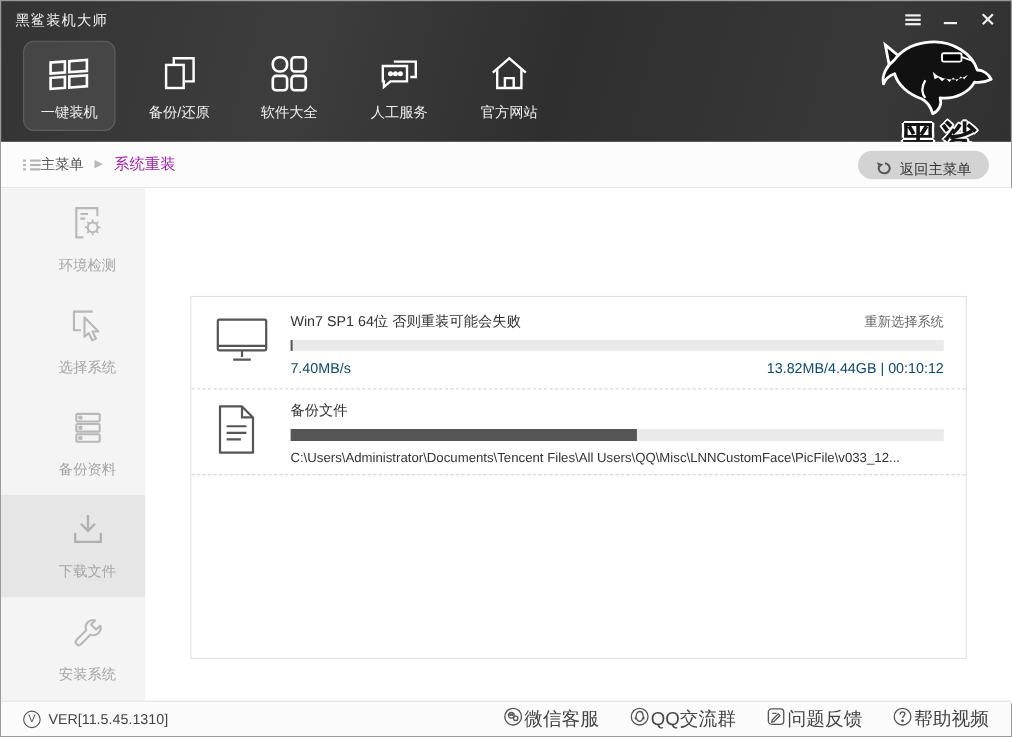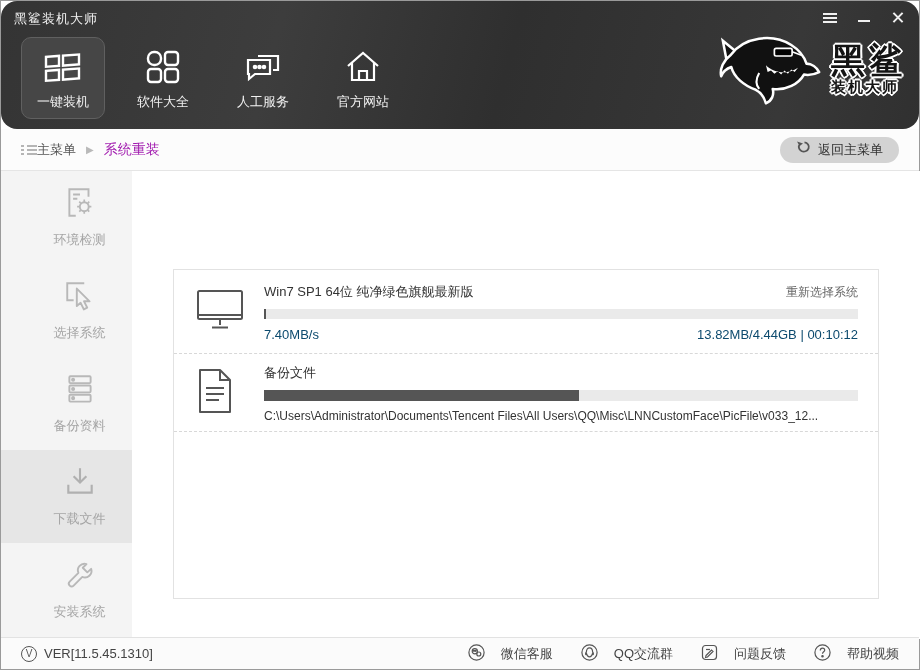--- a/index.html
+++ b/index.html
@@ -2,50 +2,50 @@
 <html><head>
 <meta charset="utf-8">
 <style>
   * { box-sizing: border-box; margin: 0; padding: 0; }
   html,body { width: 920px; height: 670px; }
   body { font-family: "Liberation Sans", "DejaVu Sans", sans-serif; background:#fff; position:relative; overflow:hidden; }
   #app { position:absolute; inset:0; width:920px; height:670px; border:1px solid #9a9a9a; background:#fff; }
 
   
   .header { position:absolute; top:0; left:0; width:100%; height:128px;
-    background: linear-gradient(105deg,#343434 0%,#3d3d3d 30%,#2f2f2f 55%,#383838 85%,#303030 100%); border-radius: 16px; }
+    background: linear-gradient(105deg,#343434 0%,#3d3d3d 30%,#2f2f2f 55%,#383838 85%,#303030 100%); }
   .app-title { position:absolute; top:9px; left:13px; color:#f2f2f2; font-size:13px; letter-spacing:1px; }
   .win-controls { position:absolute; top:10px; right:14px; display:flex; align-items:center; gap:20px; }
   .wc-btn { width:14px; height:12px; position:relative; cursor:pointer; }
   .menu-ic span { display:block; width:14px; height:2px; background:#f0f0f0; margin:2px 0; }
   .min-ic::after { content:""; position:absolute; left:1px; bottom:1px; width:12px; height:2px; background:#f0f0f0; }
   .close-ic::before,.close-ic::after { content:""; position:absolute; left:6px; top:0; width:2px; height:13px; background:#f0f0f0; }
   .close-ic::before { transform:rotate(45deg);} .close-ic::after { transform:rotate(-45deg);}
 
   .nav { position:absolute; top:36px; left:20px; display:flex; gap:16px; }
   .nav-item { width:84px; height:82px; display:flex; flex-direction:column; align-items:center; justify-content:center; cursor:pointer; border-radius:10px; border:1px solid transparent; }
   .nav-item.active { background:#464646; border-color:#606060; }
   .nav-icon { height:44px; display:flex; align-items:center; justify-content:center; }
   .nav-label { color:#f0f0f0; font-size:13px; margin-top:4px; white-space:nowrap; }
 
-  .logo { position:absolute; top:28px; right:12px; display:flex; align-items:center; }
+  .logo { position:absolute; top:28px; right:12px; display:flex; align-items:center;flex-direction:column; }
   .logo-text { margin-left:6px; color:#141414; font-weight:bold;
     text-shadow:-2px 0 #fff,2px 0 #fff,0 -2px #fff,0 2px #fff,-1px -1px #fff,1px 1px #fff,-1px 1px #fff,1px -1px #fff; }
   .logo-line1 { font-size:34px; letter-spacing:4px; line-height:36px; }
   .logo-line2 { font-size:15px; letter-spacing:2px; line-height:18px; }
 
   
   .crumbbar { position:absolute; top:128px; left:0; width:100%; height:42px; background:#fcfcfc; border-bottom:1px solid #e5e5e5; display:flex; align-items:center; padding:0 20px; }
   .list-ic { display:inline-block; }
   .list-ic i { display:block; height:2px; margin:2px 0; width:16px;
     background:linear-gradient(to right,#b5b5b5 0 3px,transparent 3px 6px,#b5b5b5 6px 16px); }
   .crumb-txt { color:#555; font-size:13px; cursor:pointer; }
   .crumb-sep { color:#b9b9b9; font-size:10px; margin:0 10px; }
   .crumb-cur { color:#a21caf; font-size:14px; }
-  .back-btn { margin-left:auto; height:26px; padding:0 16px; background:#d3d3d3; border-radius:13px; display:flex; align-items:center; gap:7px; cursor:pointer;font-family:Liberation Serif, serif; }
+  .back-btn { margin-left:auto; height:26px; padding:0 16px; background:#d3d3d3; border-radius:13px; display:flex; align-items:flex-end; gap:7px; cursor:pointer; }
   .back-btn span { color:#333; font-size:13px; }
 
   
   .sidebar { position:absolute; top:170px; left:0; width:158px; height:468px; background:#f4f4f4; border-right:1px solid #e3e3e3; display:flex; flex-direction:column; }
   .side-item { height:93px; display:flex; flex-direction:column; align-items:center; justify-content:center; cursor:pointer; }
   .side-item.active { background:#e6e6e6; }
   .side-label { color:#a5a5a5; font-size:13px; margin-top:7px; }
 
   
   .main { position:absolute; top:170px; left:131px; width:789px; height:468px; background:#fff; }
@@ -61,21 +61,21 @@
   .track { height:10px; background:#eaeaea; margin-top:8px; position:relative; overflow:hidden; }
   .fill { position:absolute; left:0; top:0; bottom:0; background:#555555; width:0; }
   .dl-statline { display:flex; justify-content:space-between; margin-top:8px; color:#0c4a6e; font-size:13px; }
   .dl-path { margin-top:8px; color:#333; font-size:12px; white-space:nowrap; overflow:hidden; }
 
   
   .footer { position:absolute; bottom:0; left:0; width:100%; height:32px; background:#fbfbfb; border-top:1px solid #e2e2e2; display:flex; align-items:center; padding:0 20px; }
   .ver { display:flex; align-items:center; gap:7px; color:#444; font-size:13px; }
   .v-circle { width:16px; height:16px; border:1.4px solid #555; border-radius:50%; color:#555; font-size:10px; display:flex; align-items:center; justify-content:center; }
   .flinks { margin-left:auto; display:flex; gap:28px; }
-  .flink { display:flex; align-items:center; gap:16px; cursor:pointer; color:#444; font-size:13px; }
+  .flink { display:flex; align-items:center; gap:2px; cursor:pointer; color:#444; font-size:17px; }
 </style>
 </head>
 <body>
 
 <div id="app">
 
   <div class="header">
     <div class="app-title">黑鲨装机大师</div>
 
     <div class="win-controls">
@@ -98,20 +98,31 @@
             <rect x="3" y="18" width="13" height="10"></rect>
             <rect x="20" y="18" width="16" height="10"></rect>
           </g>
             </svg>
         </span>
         <span class="nav-label">一键装机</span>
       </div>
       <div class="nav-item">
         <span class="nav-icon">
           <svg width="36" height="36" viewBox="0 0 36 36">
+              <g fill="none" stroke="#fff" stroke-width="2.2">
+            <rect x="6" y="10" width="16" height="21"></rect>
+            <path d="M13 10 V4 H31 V25 H23"></path>
+          </g>
+            </svg>
+        </span>
+        <span class="nav-label">备份/还原</span>
+      </div>
+      <div class="nav-item">
+        <span class="nav-icon">
+          <svg width="36" height="36" viewBox="0 0 36 36">
               <g fill="none" stroke="#fff" stroke-width="2.4">
             <rect x="3" y="3" width="13" height="13" rx="6"></rect>
             <rect x="20" y="3" width="13" height="13" rx="3"></rect>
             <rect x="3" y="20" width="13" height="13" rx="3"></rect>
             <rect x="20" y="20" width="13" height="13" rx="3"></rect>
           </g>
             </svg>
         </span>
         <span class="nav-label">软件大全</span>
       </div>
@@ -257,21 +268,21 @@
               <g fill="none" stroke="#555" stroke-width="2">
             <rect x="2" y="2" width="44" height="28" rx="1.5"></rect>
             <path d="M2 26 H46"></path>
             <path d="M24 30 V36"></path>
             <path d="M16 38.5 H32"></path>
           </g>
             </svg>
         </span>
         <div class="dl-body">
           <div class="dl-titleline">
-            <span class="dl-title">Win7 SP1 64位 纯净绿色旗舰最新版</span>
+            <span class="dl-title">Win7 SP1 64位 否则重装可能会失败</span>
             <span class="dl-action">重新选择系统</span>
           </div>
           <div class="track">
             <div class="fill" style="width: 0.4%;"></div>
           </div>
           <div class="dl-statline">
             <span>7.40MB/s</span>
             <span>13.82MB/4.44GB | 00:10:12</span>
           </div>
         </div>

